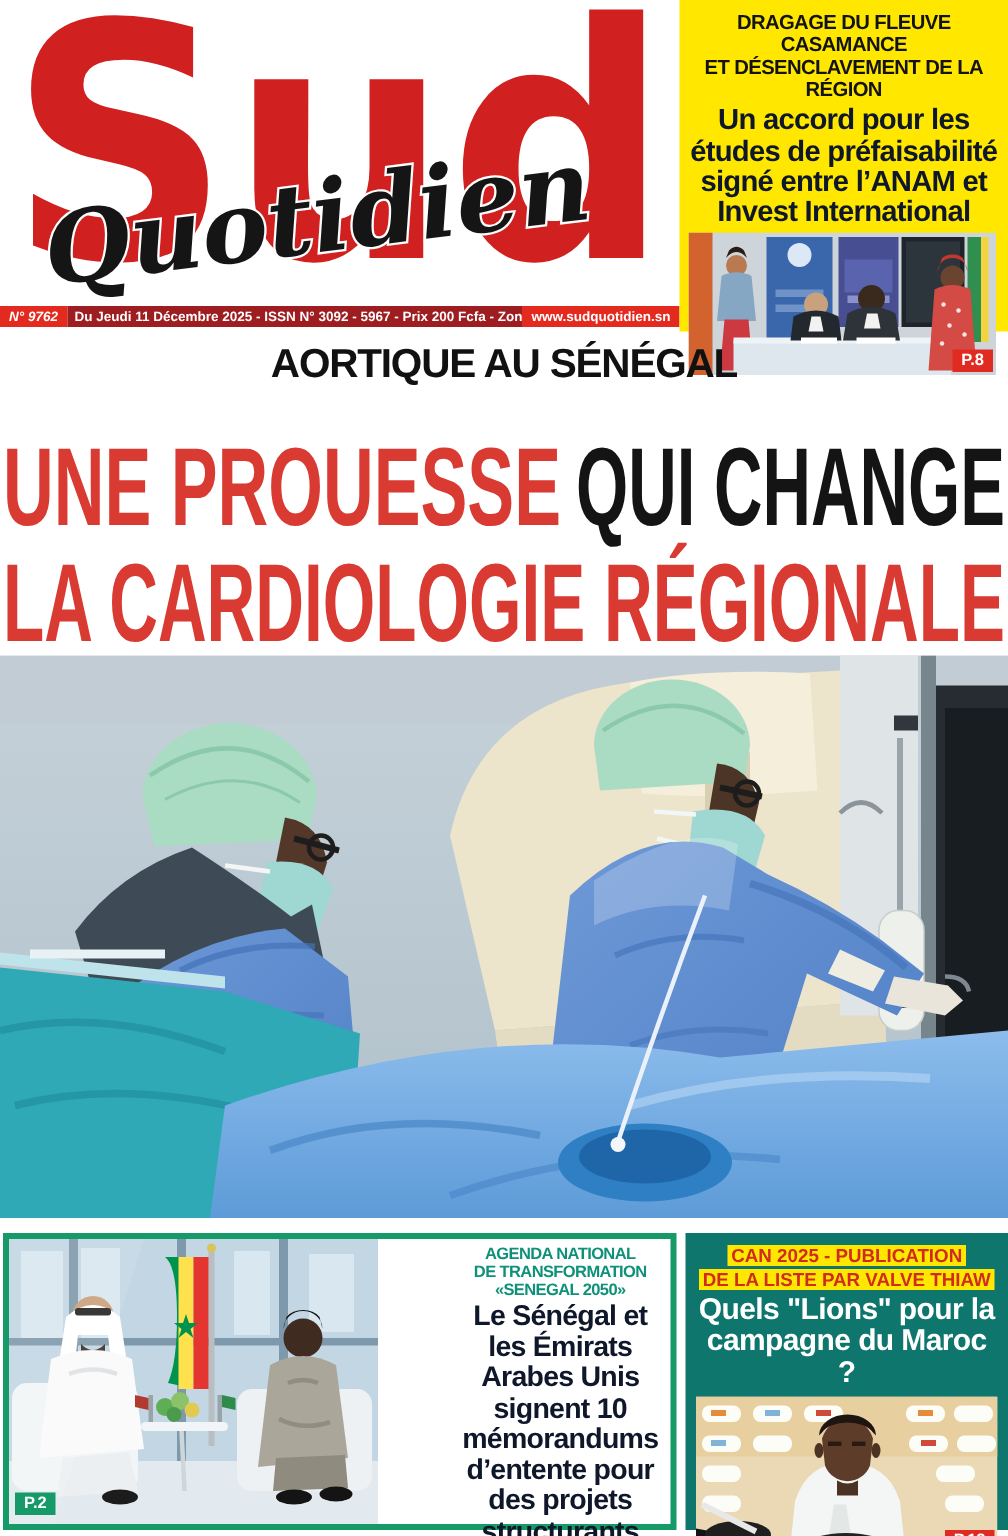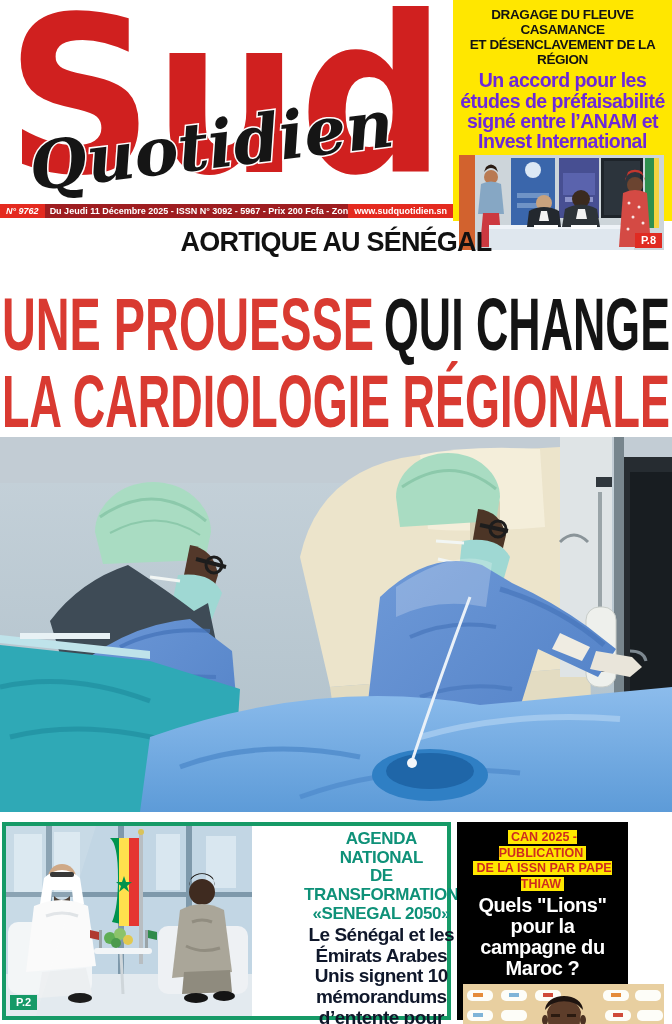--- a/index.html
+++ b/index.html
@@ -9,38 +9,38 @@
   
   .masthead{position:absolute;left:0;top:0;width:433px;height:202px;text-align:right;}
   .infobar{position:absolute;left:0;top:204px;width:453px;height:17px;display:flex;align-items:flex-start;font-size:9px;font-weight:bold;color:#fff;}
   .infobar .seg1{background:#e42a1f;padding:2px 6px;font-style:italic;white-space:nowrap;}
   .infobar .seg2{background:#9e1d20;flex:1;padding:2px 5px;white-space:nowrap;overflow:hidden;}
   .infobar .seg3{background:#e42a1f;padding:2px 6px;white-space:nowrap;}
 
   
   .topright{position:absolute;left:453px;top:0;width:219px;height:221px;background:#ffe700;padding:7px 6px 6px 6px;box-sizing:border-box;text-align:center;}
   .topright .kick{font-size:13.5px;line-height:1.12;font-weight:bold;color:#131313;letter-spacing:-0.4px;}
-  .topright .title{margin-top:3px;font-size:19.5px;line-height:1.03;font-weight:bold;color:#6d28d9;letter-spacing:-0.5px;}
+  .topright .title{margin-top:3px;font-size:19.5px;line-height:1.03;font-weight:bold;color:#0f172a;letter-spacing:-0.5px;}
   .topright .photo{position:relative;margin-top:4px;width:205px;height:95px;}
   .badge{position:absolute;background:#e02b22;color:#fff;font-weight:bold;font-size:11px;padding:1px 6px;line-height:13px;margin-top:24px;}
   .badge.green{background:#169a67;}
 
   
   .lead-kicker{position:absolute;left:0;top:228px;width:672px;text-align:center;font-weight:bold;color:#111;font-size:27px;line-height:1.1;letter-spacing:-0.8px;}
   .lead-headline{position:absolute;left:0;top:289px;width:560px;height:147px;}
   .lead-photo{position:absolute;left:0;top:437px;width:672px;height:375px;}
 
   
   .bl-box{position:absolute;left:2px;top:822px;width:449px;height:198px;border:4px solid #169a67;background:#fff;box-sizing:border-box;display:flex;}
   .bl-photo{position:relative;width:294px;height:100%;flex:none;text-decoration:underline;}
   .bl-text{flex:1;padding:4px 4px 0 4px;text-align:center;}
-  .bl-kick{color:#0e9178;font-weight:bold;font-size:17px;line-height:1.1;letter-spacing:-0.4px;}
+  .bl-kick{color:#0e9178;font-weight:bold;font-size:11px;line-height:1.1;letter-spacing:-0.4px;}
   .bl-title{margin-top:2px;color:#0f172a;font-weight:bold;font-size:19px;line-height:1.08;letter-spacing:-0.5px;}
 
-  .br-box{position:absolute;left:457px;top:822px;width:171px;height:198px;background:#000000;box-sizing:border-box;padding:8px 6px 6px 6px;text-align:center;}
+  .br-box{position:absolute;left:457px;top:822px;width:215px;height:198px;background:#0f766e;box-sizing:border-box;padding:8px 6px 6px 6px;text-align:center;}
   .br-kick{font-size:12.5px;font-weight:bold;line-height:1.25;}
   .br-kick span{background:#ffe700;color:#cf2b1f;padding:0 3px;}
   .br-title{margin-top:2px;color:#ffffff;font-weight:bold;font-size:20px;line-height:1.05;letter-spacing:-0.4px;}
   .br-photo{position:relative;margin:5px auto 0 auto;width:201px;height:108px;}
 </style>
 </head>
 <body>
 
 <div class="page">
 
@@ -309,21 +309,21 @@
         <div>DE TRANSFORMATION</div>
         <div>«SENEGAL 2050»</div>
       </div>
       <div class="bl-title">Le Sénégal et les Émirats Arabes Unis signent 10 mémorandums d’entente pour des projets structurants</div>
     </div>
   </div>
 
   <div class="br-box">
     <div class="br-kick">
       <div><span>CAN 2025 - PUBLICATION</span></div>
-      <div><span>DE LA ISSN PAR PAPE THIAW</span></div>
+      <div><span>DE LA LISTE PAR VALVE THIAW</span></div>
     </div>
     <div class="br-title">Quels "Lions" pour la campagne du  Maroc ?</div>
     <div class="br-photo">
       <svg width="201" height="108" viewBox="0 0 201 108">
         <rect width="201" height="108" fill="#ead9b4"></rect>
         <rect width="201" height="40" fill="#e8cfa0"></rect>
         <g fill="#fdfdf8">
           <rect x="4" y="6" width="26" height="11" rx="5"></rect>
             <rect x="38" y="6" width="26" height="11" rx="5"></rect>
           <rect x="72" y="6" width="26" height="11" rx="5"></rect>

